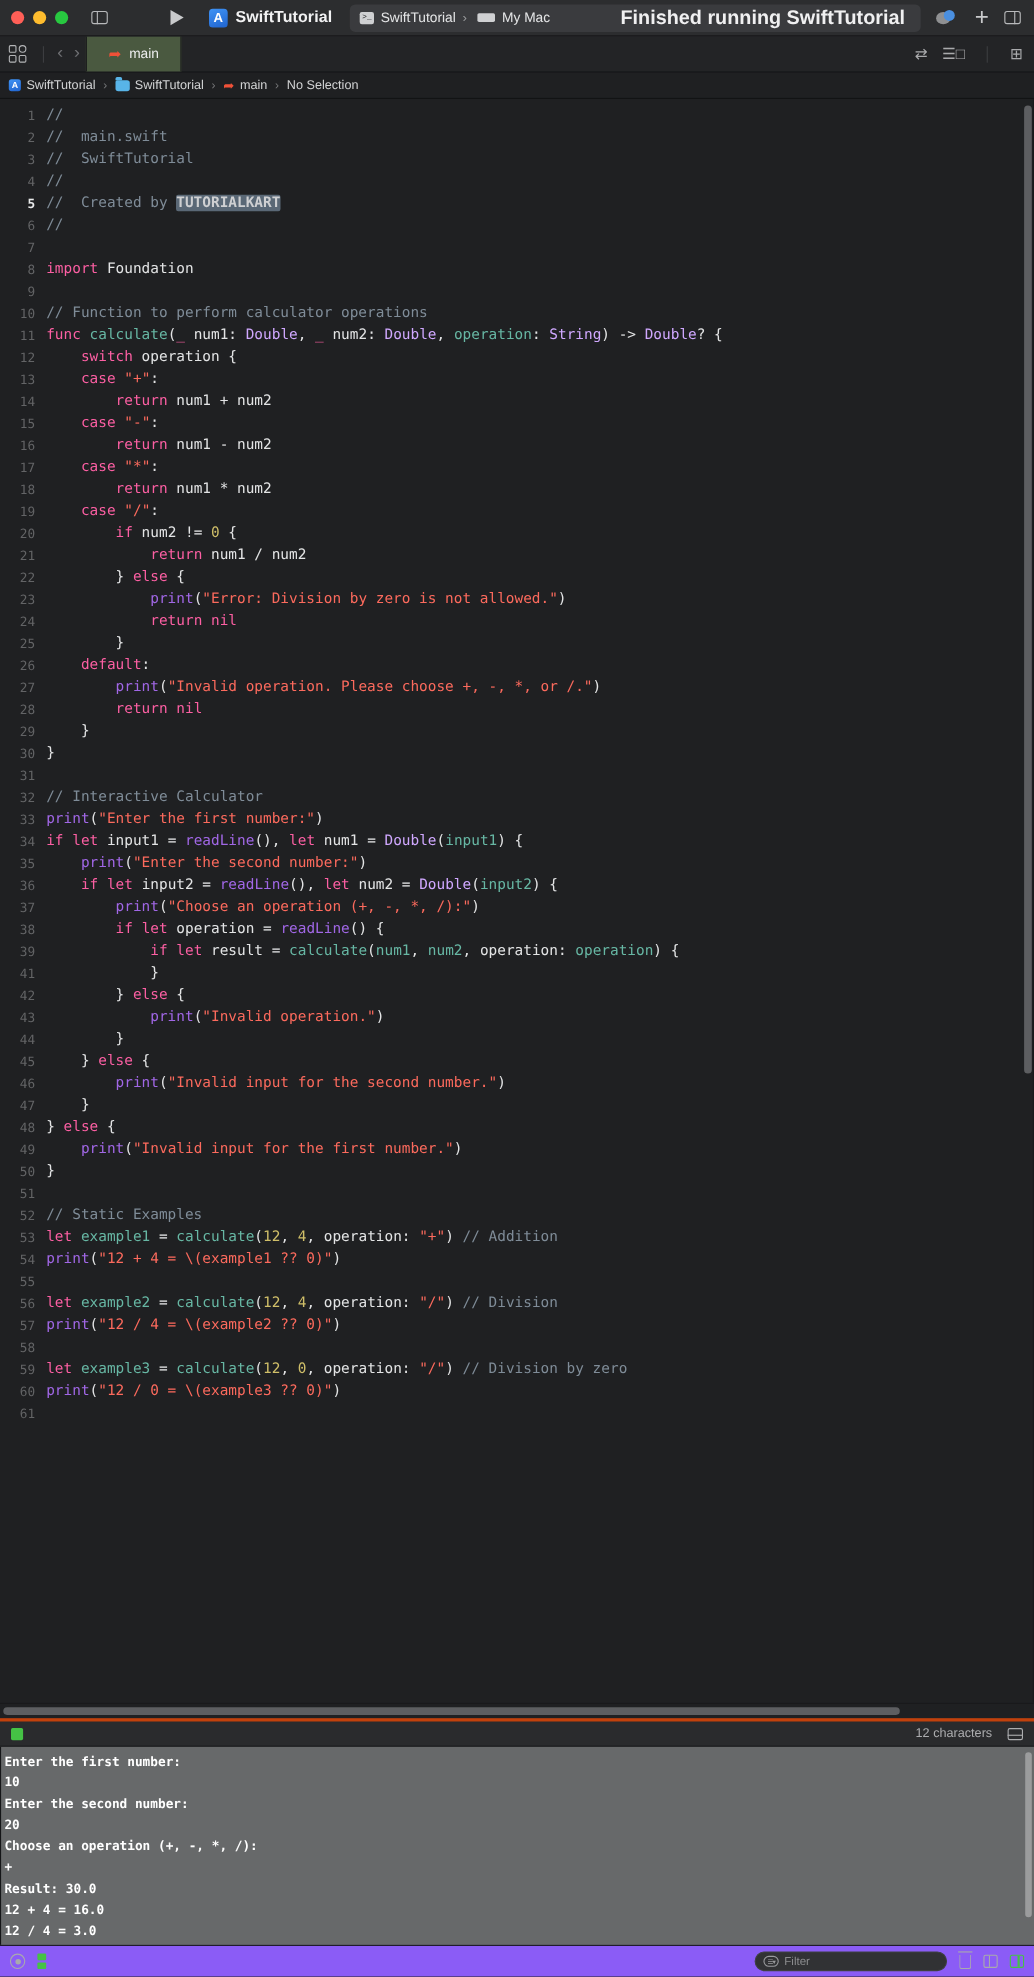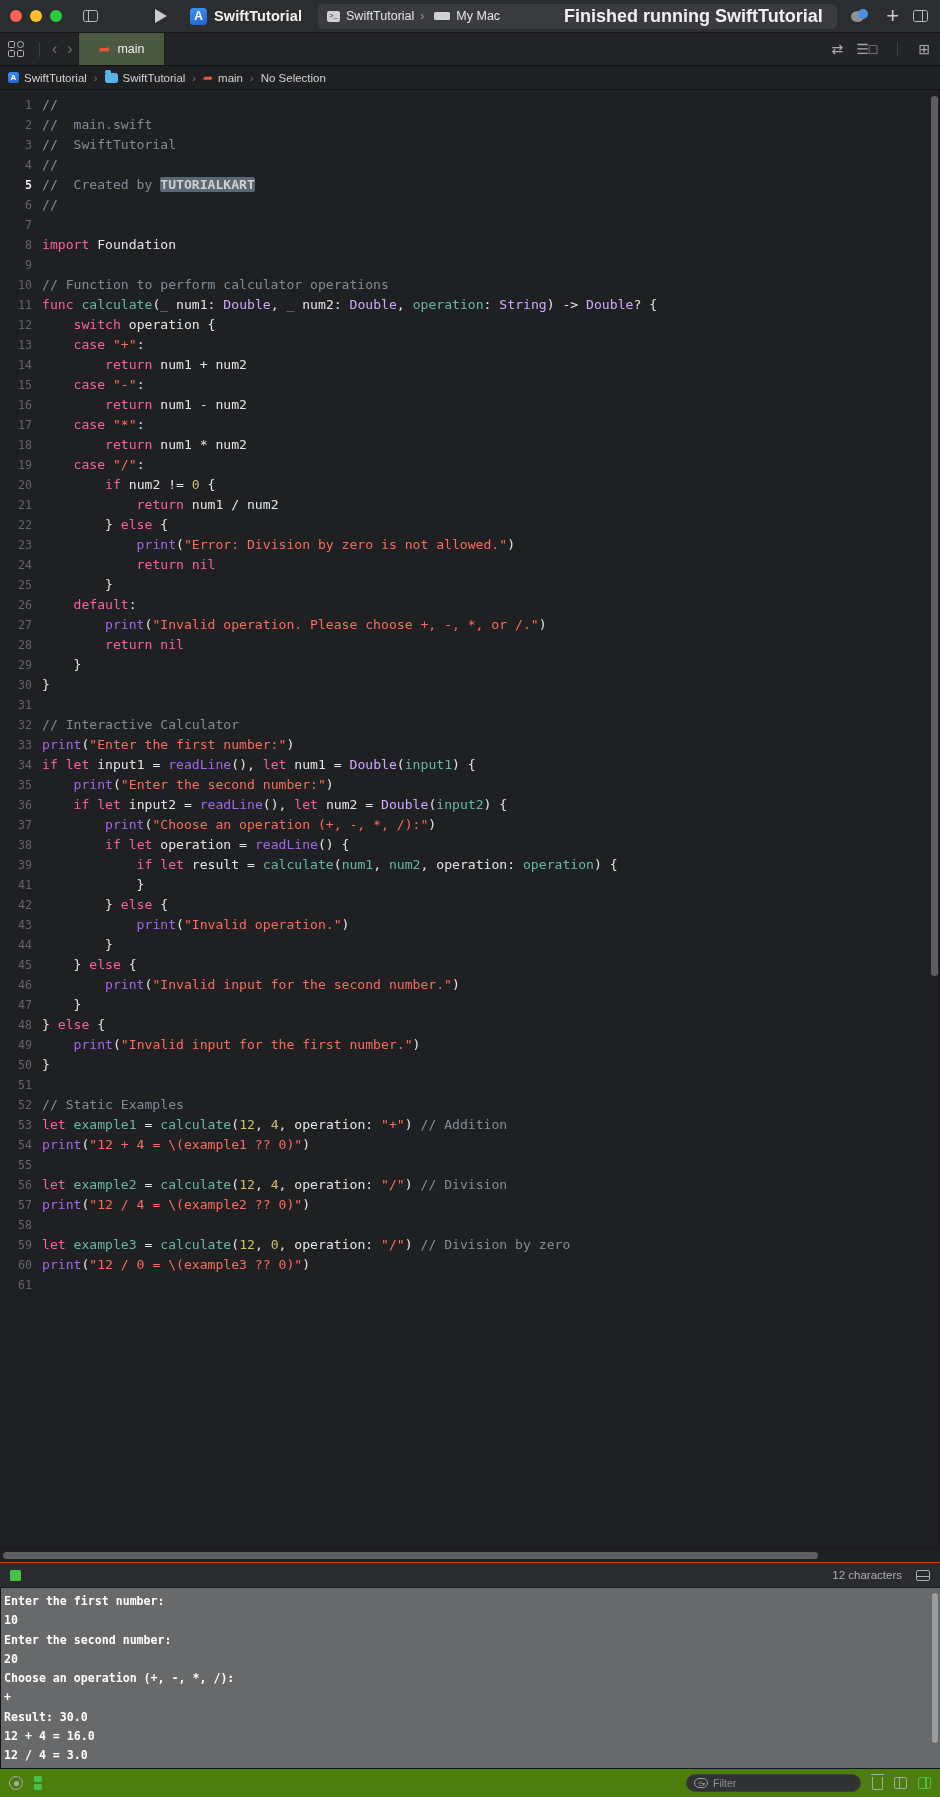--- a/index.html
+++ b/index.html
@@ -127,39 +127,39 @@
   }
   .ed-edge { position:absolute; right:0; top:0; bottom:0; width:1px; background:#19191b; }
 
   .hscroll-row { height:14px; flex:0 0 14px; background:#1f2022; border-top:1px solid #19191b; display:flex; align-items:center; padding:0 3px; }
   .hscroll { height:7px; border-radius:4px; background:#5d5e61; width:815px; }
 
   
   .console-hdr {
     height:26px; flex:0 0 26px; background:#2a2b2d;
     display:flex; align-items:center; padding:0 10px;
-    border-top:1px solid #c2410c; border-bottom:1px solid #141517;
+    border-top:3px solid #c2410c; border-bottom:1px solid #141517;
   }
   .grn-sq { width:11px; height:11px; background:#45c245; border-radius:1.5px; }
   .chars { margin-left:auto; color:#acadaf; font-size:11.5px; }
   .panel-glyph { width:14px;height:11px;border:1.2px solid #acadaf;border-radius:2px;position:relative;margin-left:14px; }
   .panel-glyph::before{content:"";position:absolute;left:-1.2px;right:-1.2px;bottom:2.5px;height:1.2px;background:#acadaf;}
 
   .console {
     flex:0 0 180px; background:#67696a; overflow:hidden; position:relative;
     font-family:"DejaVu Sans Mono","Liberation Mono",monospace;
     font-size:11.6px; line-height:19.3px; color:#ffffff; font-weight:bold;
     padding:4px 0 0 3px; border-left:1px solid #141517;
   }
   .cons-line { white-space:pre; }
   .cscroll { position:absolute; right:2px; top:5px; width:6px; height:150px; border-radius:3px; background:#9b9c9d; }
 
   
   .bottombar {
-    height:29px; flex:0 0 29px; background:#4d7c0f;
+    height:29px; flex:0 0 29px; background:#8b5cf6;
     display:flex; align-items:center; padding:0 9px; gap:11px;
     border-top:1px solid #141517;
   }
   .eye { width:14px;height:14px;border:1.3px solid #a9aaac;border-radius:50%;display:flex;align-items:center;justify-content:center; }
   .eye::before{content:"";width:5px;height:5px;border-radius:50%;background:#a9aaac;}
   .stack2 { display:flex;flex-direction:column;gap:2px; }
   .stack2 i { width:8px;height:6px;background:#45c245;border-radius:1px;display:block; }
   .filter-box {
     margin-left:auto; width:175px; height:18px; border-radius:9px;
     background:#313234; border:1px solid #3f4042;

